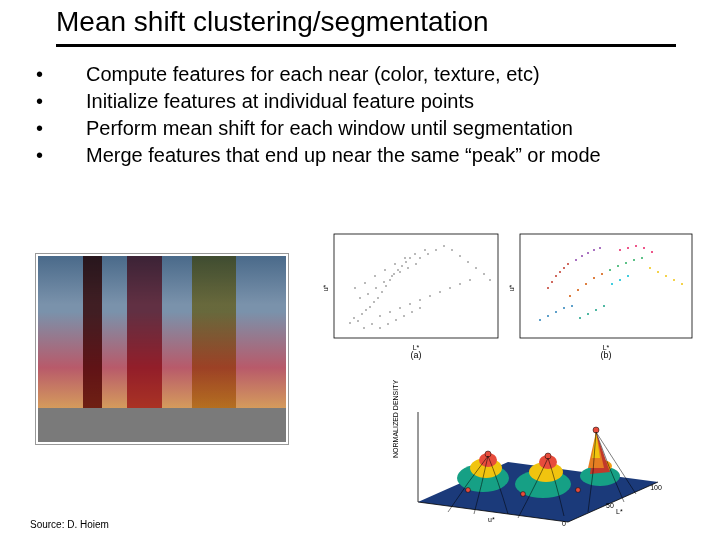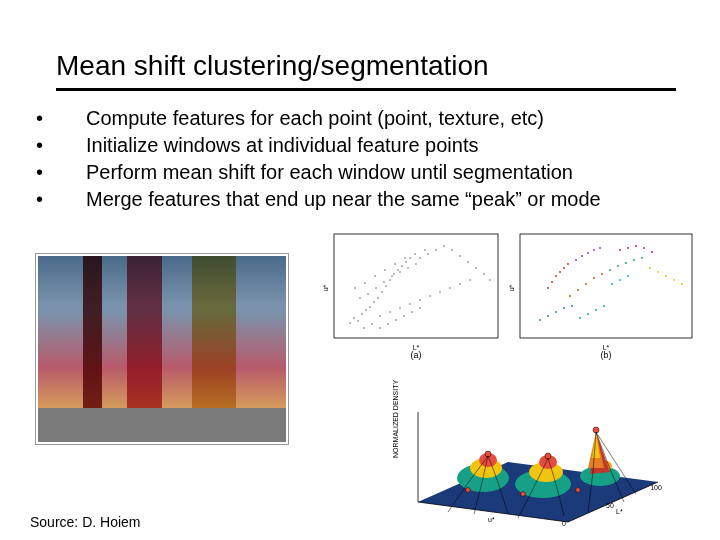--- a/index.html
+++ b/index.html
@@ -8,22 +8,21 @@
     height: 540px;
     background: #fff;
     font-family: Arial, Helvetica, sans-serif;
     color: #000;
     position: relative;
     overflow: hidden;
   }
   .title {
     font-size: 28px;
     font-weight: 400;
-    padding: 26px 0 6px 56px;
-    margin-top: 24px;
+    padding: 6px 0 6px 56px;
   }
   .rule {
     height: 3px;
     background: #000;
     margin: 0 44px 10px 56px;
   }
   .bullets {
     padding: 4px 30px 0 30px;
   }
   .bullet-row {
@@ -75,39 +74,39 @@
   .scatter svg { width: 100%; height: 100%; }
   .surface {
     position: absolute;
     top: 130px; left: 348px;
     width: 300px; height: 164px;
   }
   .surface svg { width: 100%; height: 100%; }
   .source {
     position: absolute;
     left: 30px; bottom: 10px;
-    font-size: 14px;
+    font-size: 10px;
   }
   .axis-label { font-size: 7px; fill: #000; }
   .sublabel { font-size: 9px; fill:#000; }
 </style>
 </head>
 <body>
 
 <div class="title">Mean shift clustering/segmentation</div>
 <div class="rule"></div>
 
 <div class="bullets">
   <div class="bullet-row">
     <div class="bullet-dot">•</div>
-    <div class="bullet-text">Compute features for each point (point, texture, etc)</div>
+    <div class="bullet-text">Compute features for each near (color, texture, etc)</div>
   </div>
   <div class="bullet-row">
     <div class="bullet-dot">•</div>
-    <div class="bullet-text">Initialize windows at individual feature points</div>
+    <div class="bullet-text">Initialize features at individual feature points</div>
   </div>
   <div class="bullet-row">
     <div class="bullet-dot">•</div>
     <div class="bullet-text">Perform mean shift for each window until segmentation</div>
   </div>
   <div class="bullet-row">
     <div class="bullet-dot">•</div>
     <div class="bullet-text">Merge features that end up near the same “peak” or mode</div>
   </div>
 </div>

